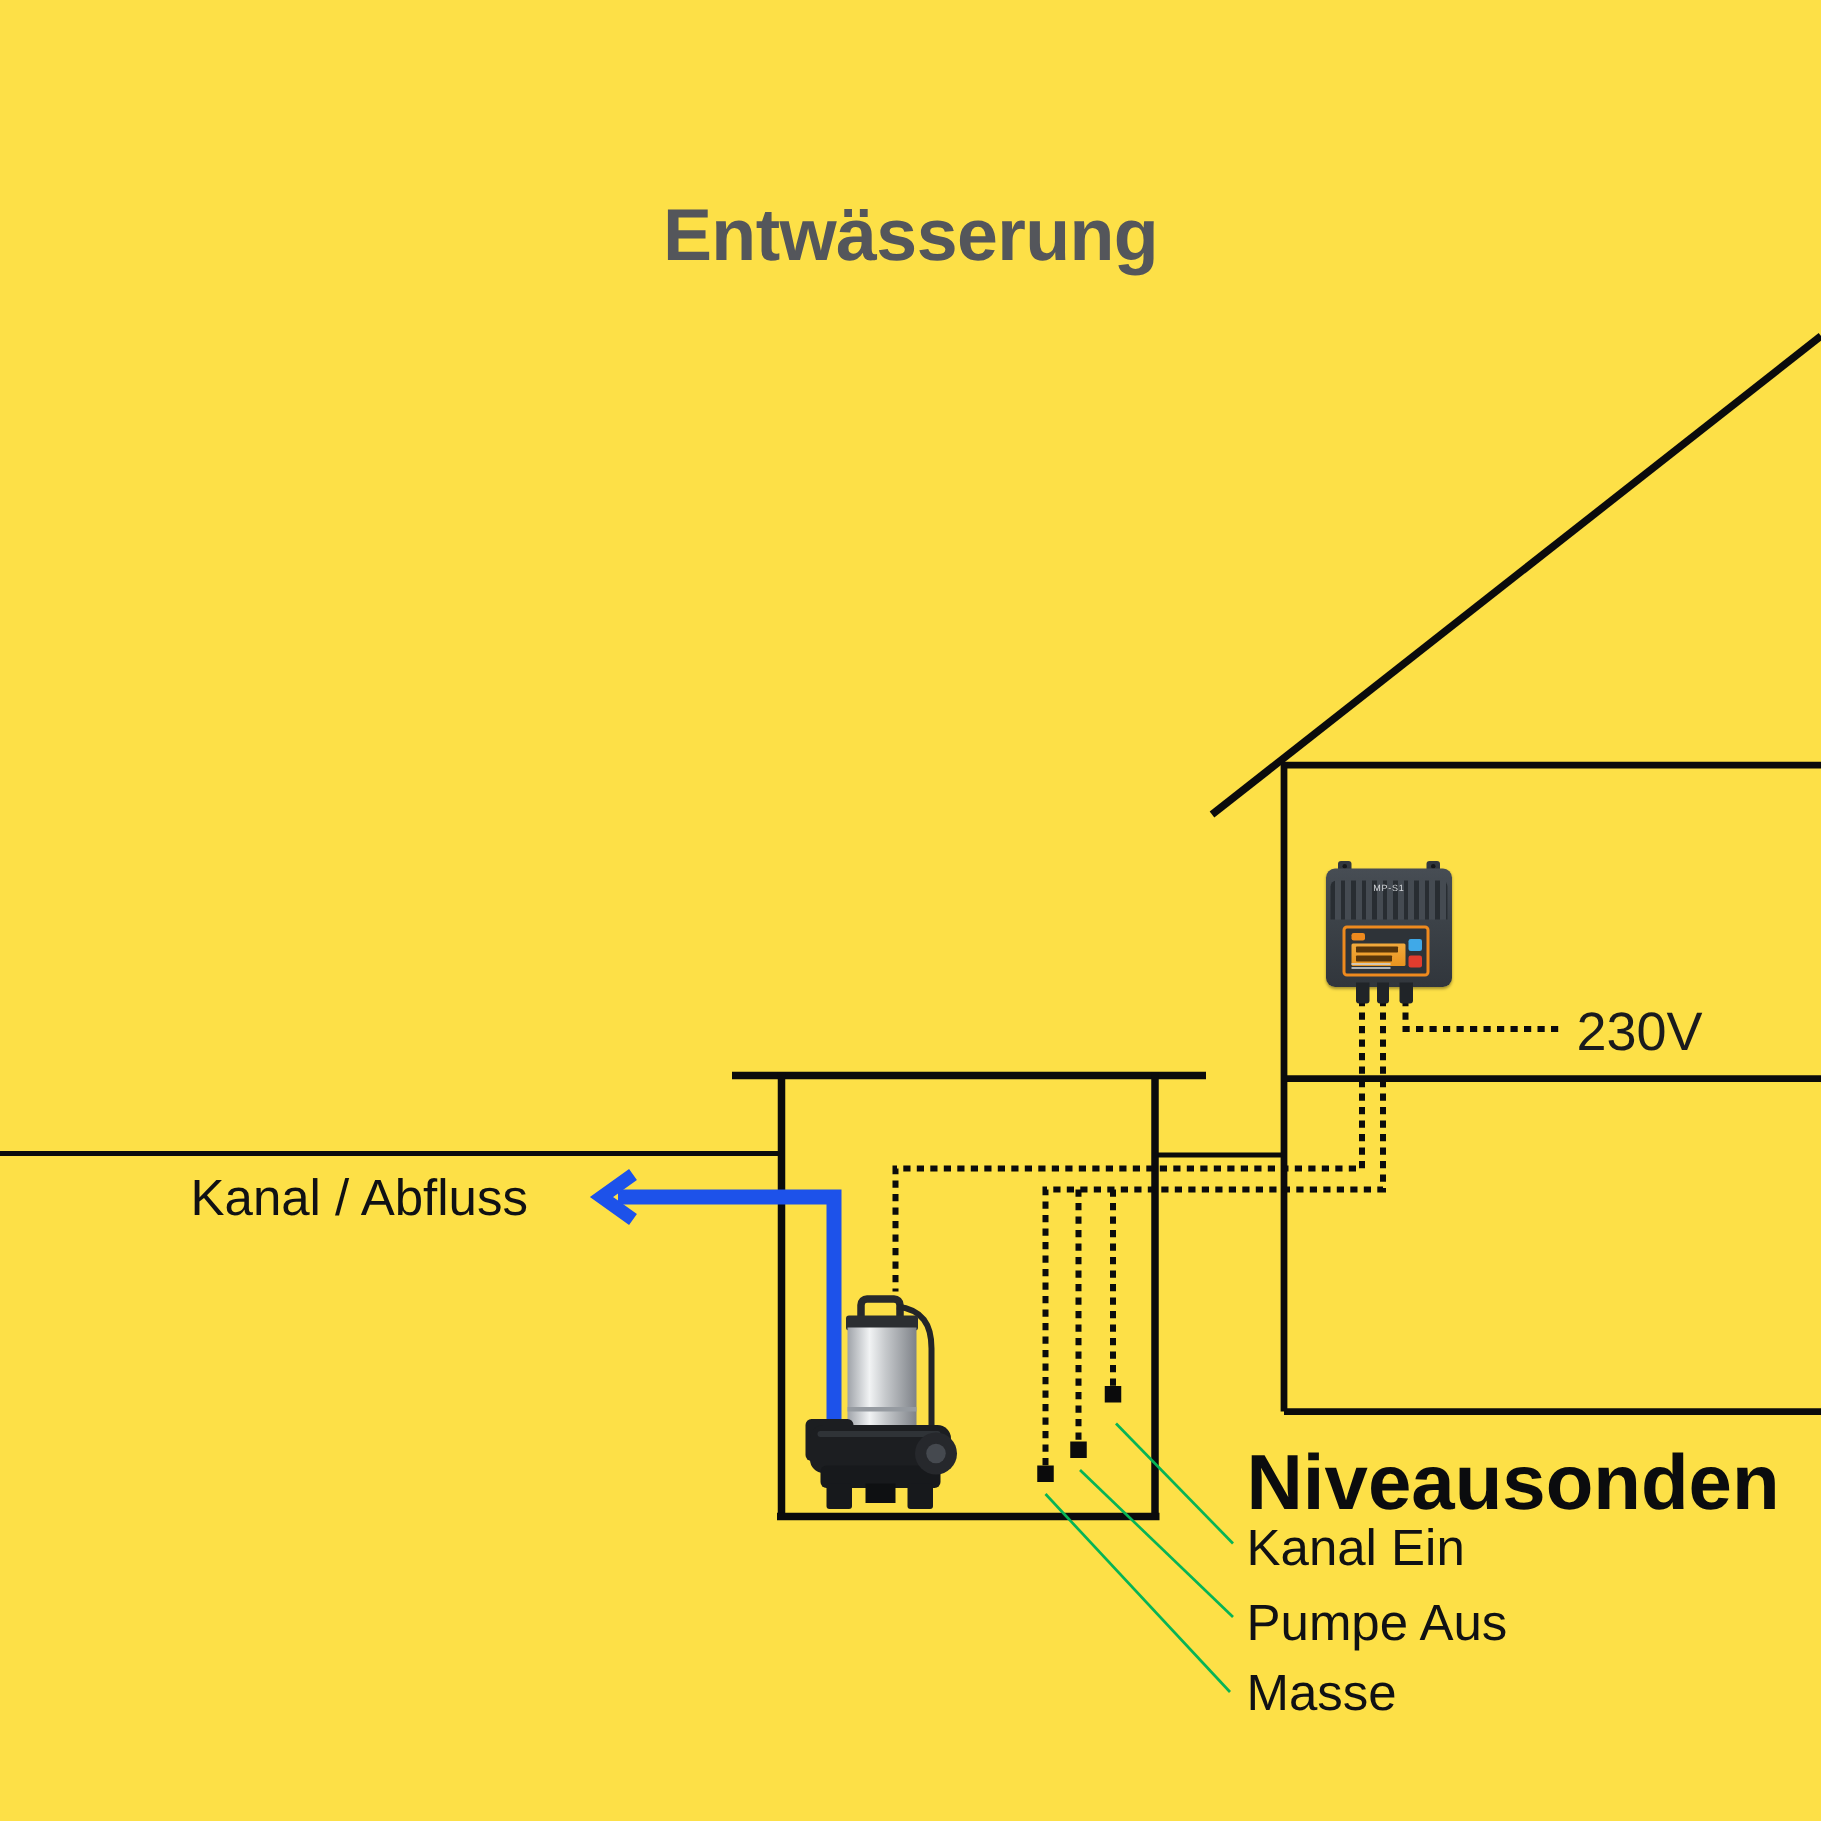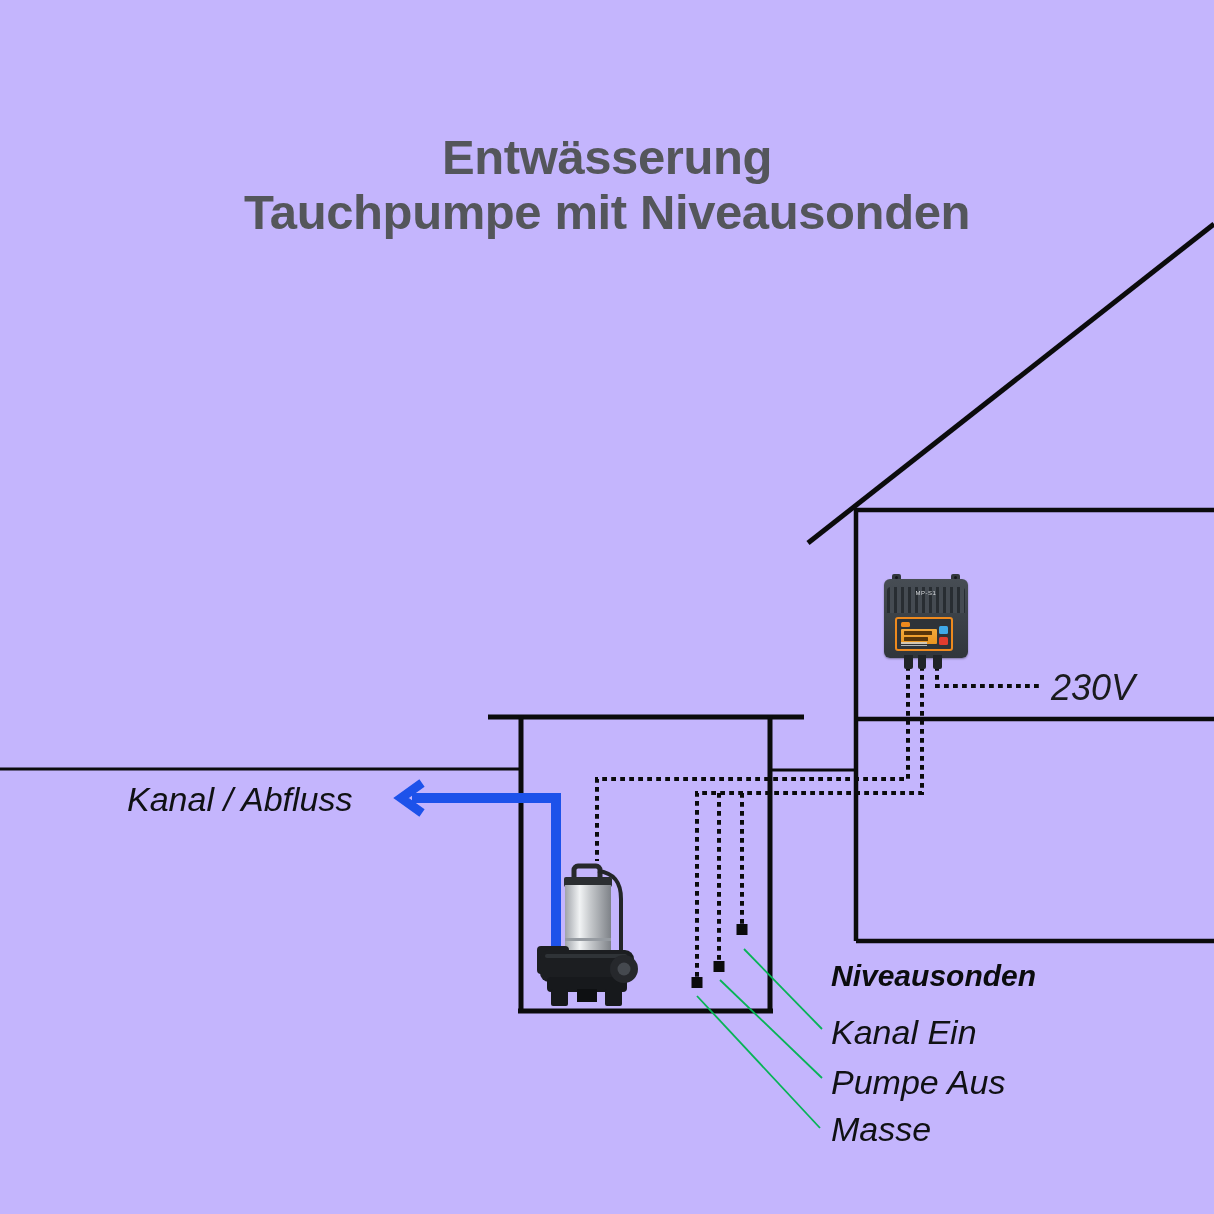--- a/index.html
+++ b/index.html
@@ -1,40 +1,40 @@
 <!DOCTYPE html>
 <html style="--pipe-blue: #1d52ea; --probe-green: #07b456; --title-gray: #54565b; --line-black: #0b0b0c; --controller-orange: #ee8a1e;"><head>
 <meta charset="utf-8">
 <style>
   html,body{margin:0;padding:0;background:#ffffff;}
-  .stage{position:relative;width:1214px;height:1214px;background:#c4b5fd;overflow:hidden;
+  .stage{position:relative;width:1214px;height:1214px;background:#fde047;overflow:hidden;
          font-family:"Liberation Sans", sans-serif;}
   .art{position:absolute;left:0;top:0;width:1214px;height:1214px;}
 
   
   .ln{fill:none;stroke:var(--line-black,#0b0b0c);}
   .t3{stroke-width:3.2px;}
   .t4{stroke-width:4.5px;}
   .t5{stroke-width:5px;}
   .cable{fill:none;stroke:var(--line-black,#0b0b0c);stroke-width:4px;stroke-dasharray:4.8 4.2;}
   .gl{fill:none;stroke:var(--probe-green,#07b456);stroke-width:1.8px;}
   .pipe{fill:none;stroke:var(--pipe-blue,#1d52ea);stroke-width:10px;stroke-linejoin:miter;}
   .pipe-head{fill:none;stroke:var(--pipe-blue,#1d52ea);stroke-width:9px;stroke-linejoin:miter;stroke-linecap:butt;}
   .probe{fill:var(--line-black,#0b0b0c);}
 
   
   .title{position:absolute;left:0;top:130px;width:1214px;text-align:center;
          color:var(--title-gray,#54565b);font-weight:700;font-size:49px;line-height:55px;
          letter-spacing:-0.4px;}
 
   
-  .lbl{position:absolute;color:#101114;font-size:34px;white-space:nowrap;font-style:italic;}
+  .lbl{position:absolute;color:#101114;font-size:34px;white-space:nowrap;}
   .kanal{left:127px;top:780px;}
   .volt{left:1051px;top:667px;font-size:36px;color:#1a1b1d;}
-  .niveau{left:831px;top:959px;font-size:30px;font-weight:700;color:#0b0c0e;}
+  .niveau{left:831px;top:959px;font-size:52px;font-weight:700;color:#0b0c0e;}
   .pein{left:831px;top:1013px;}
   .paus{left:831px;top:1063px;text-align:right;}
   .masse{left:831px;top:1110px;text-align:center;}
 
   
   .controller{position:absolute;left:884px;top:574px;width:84px;height:84px;}
   .ctl-body{position:absolute;left:0;top:5px;width:84px;height:79px;border-radius:6px;
             background:linear-gradient(180deg,#474d54 0%,#3c4248 45%,#31363c 100%);
             box-shadow:0 1px 2px rgba(0,0,0,.35);}
   .ribs{position:absolute;left:3px;top:8px;width:78px;height:26px;border-radius:4px 4px 0 0;
@@ -59,21 +59,20 @@
   .gland{position:absolute;bottom:-11px;width:9px;height:14px;background:#202428;border-radius:0 0 2px 2px;}
   .g1{left:19.5px;} .g2{left:33.5px;width:8px;} .g3{left:48.5px;}
 </style>
 </head>
 <body>
 
 <div class="stage">
 
   <div class="title">
     <div>Entwässerung</div>
-    <div>Tauchpumpe mit Niveausonden</div>
   </div>
 
   <svg class="art" viewBox="0 0 1214 1214">
 
     <path class="ln t3" d="M0 769 H520"></path>
     <path class="ln t3" d="M772 770 H858"></path>
 
     <g>
       <path class="ln t5" d="M488 717 H804"></path>
       <path class="ln t5" d="M521 715 V1013"></path>

